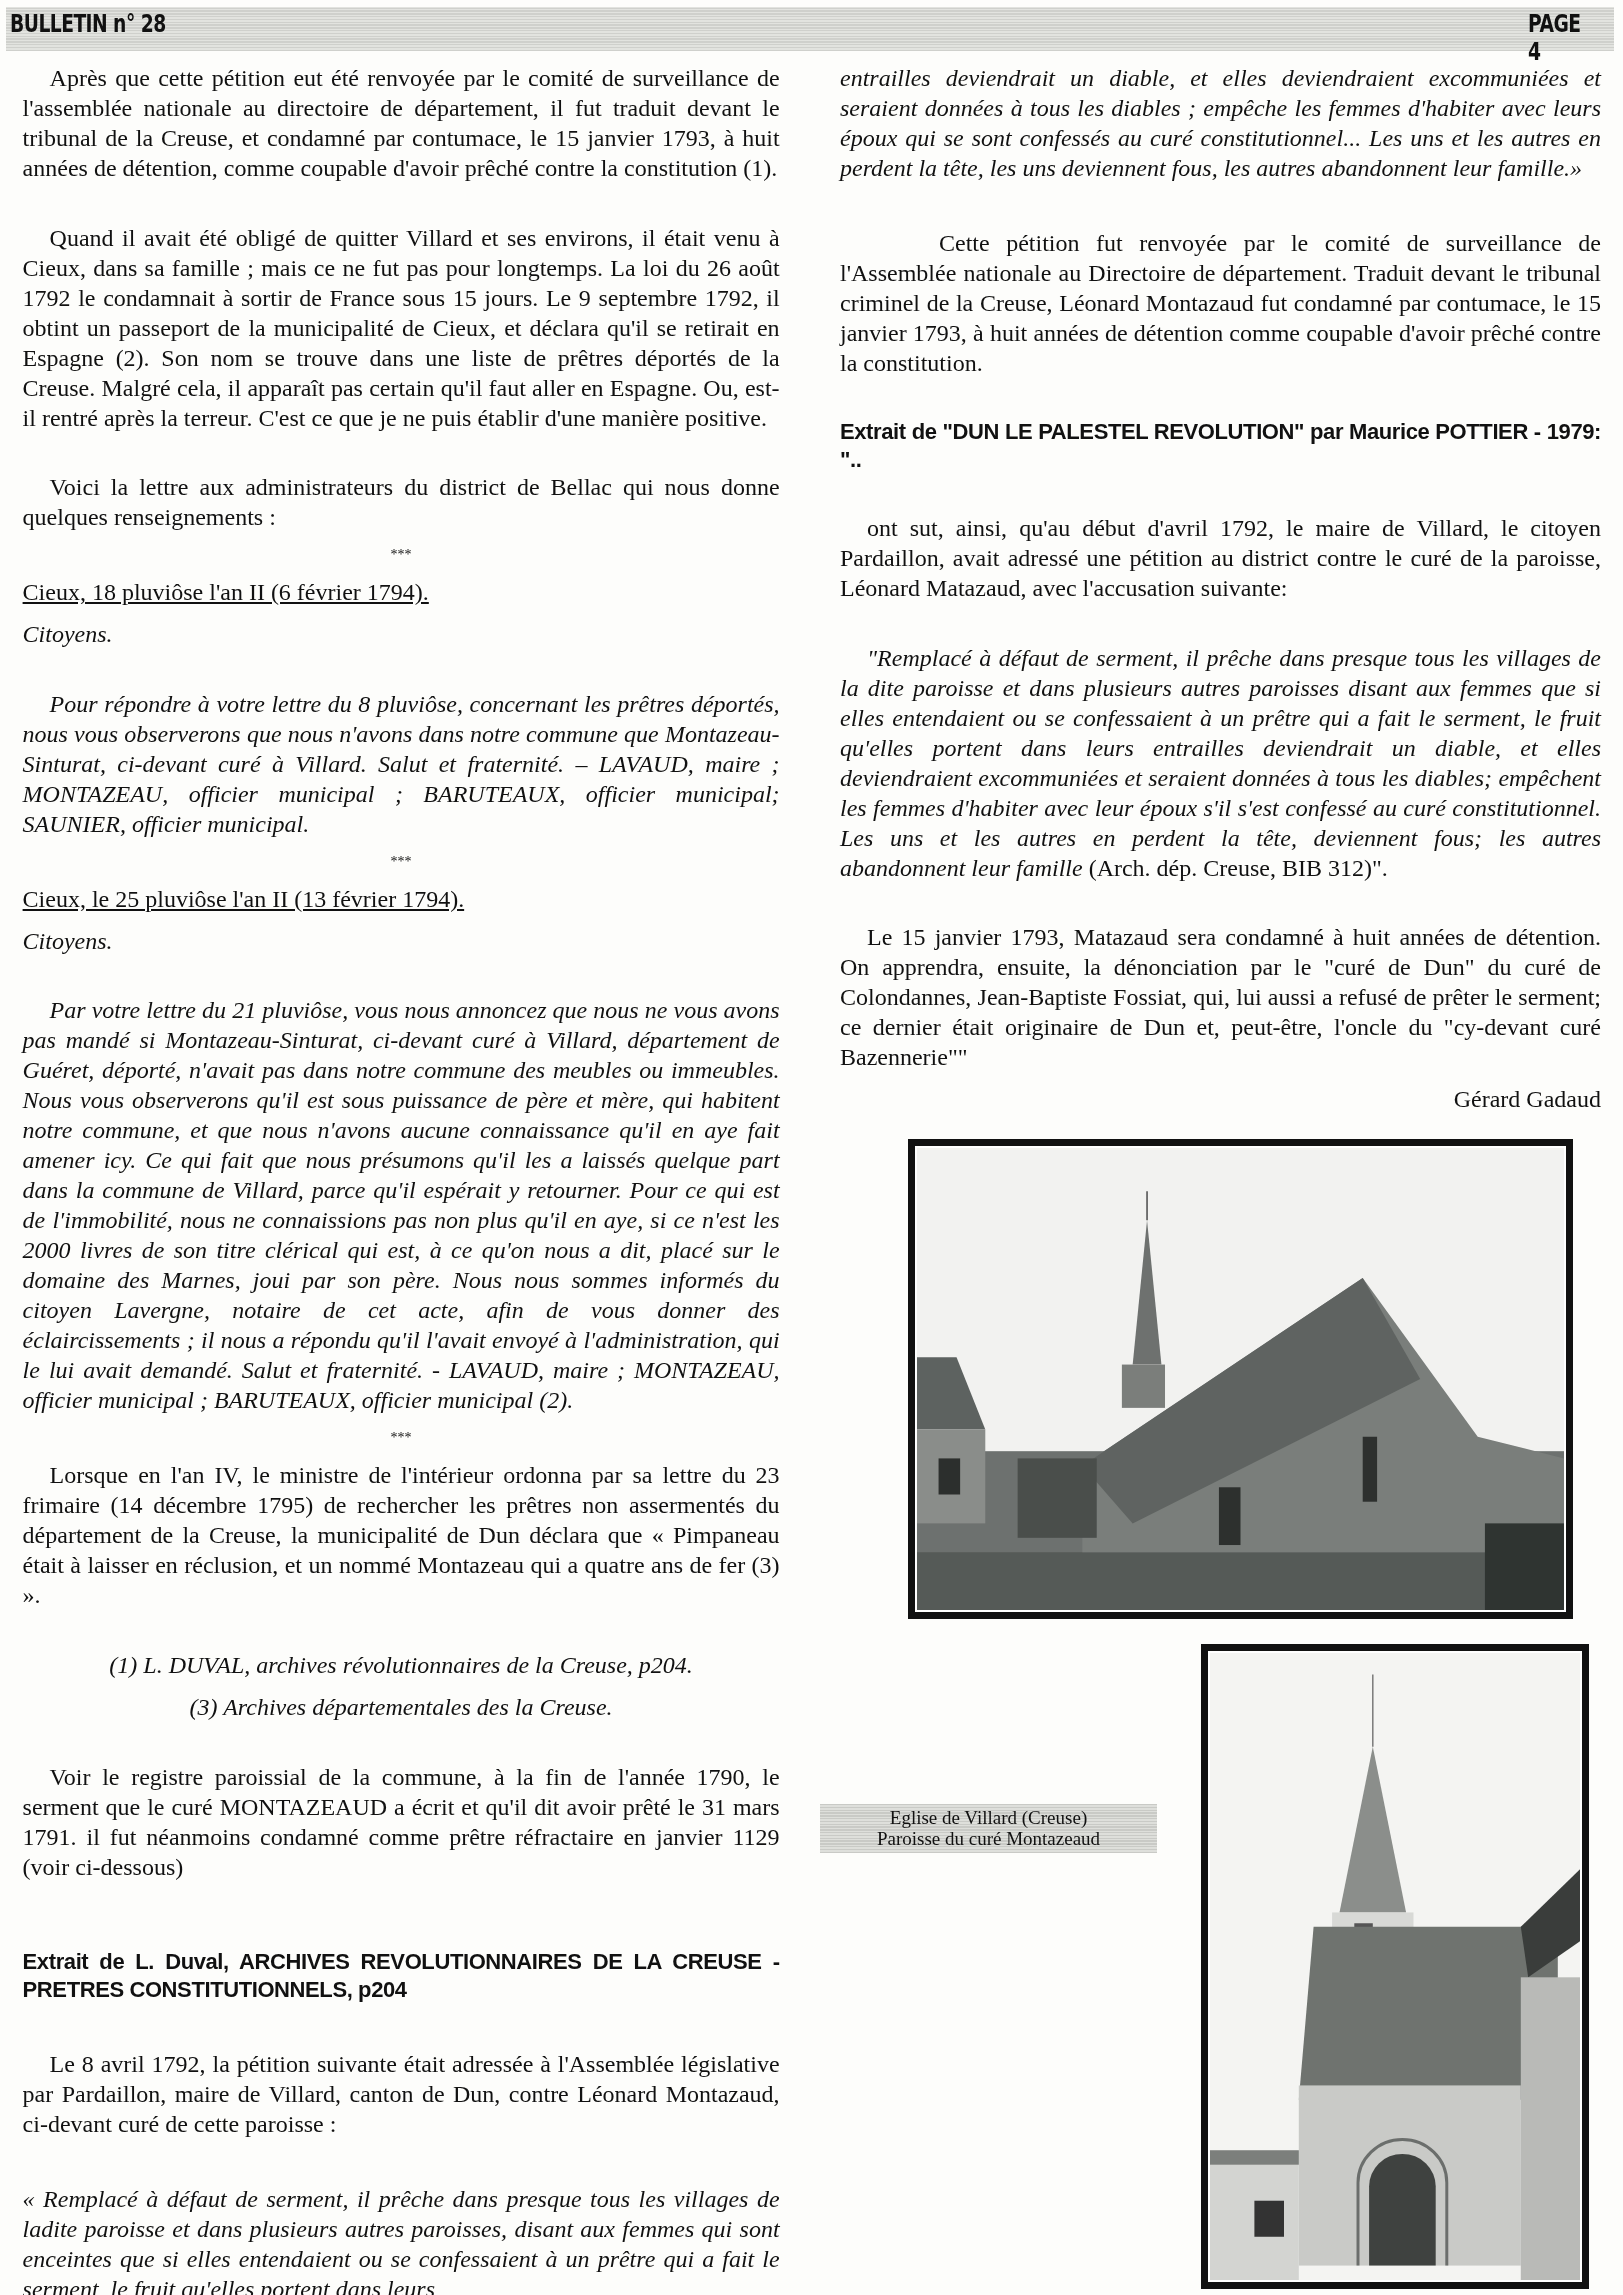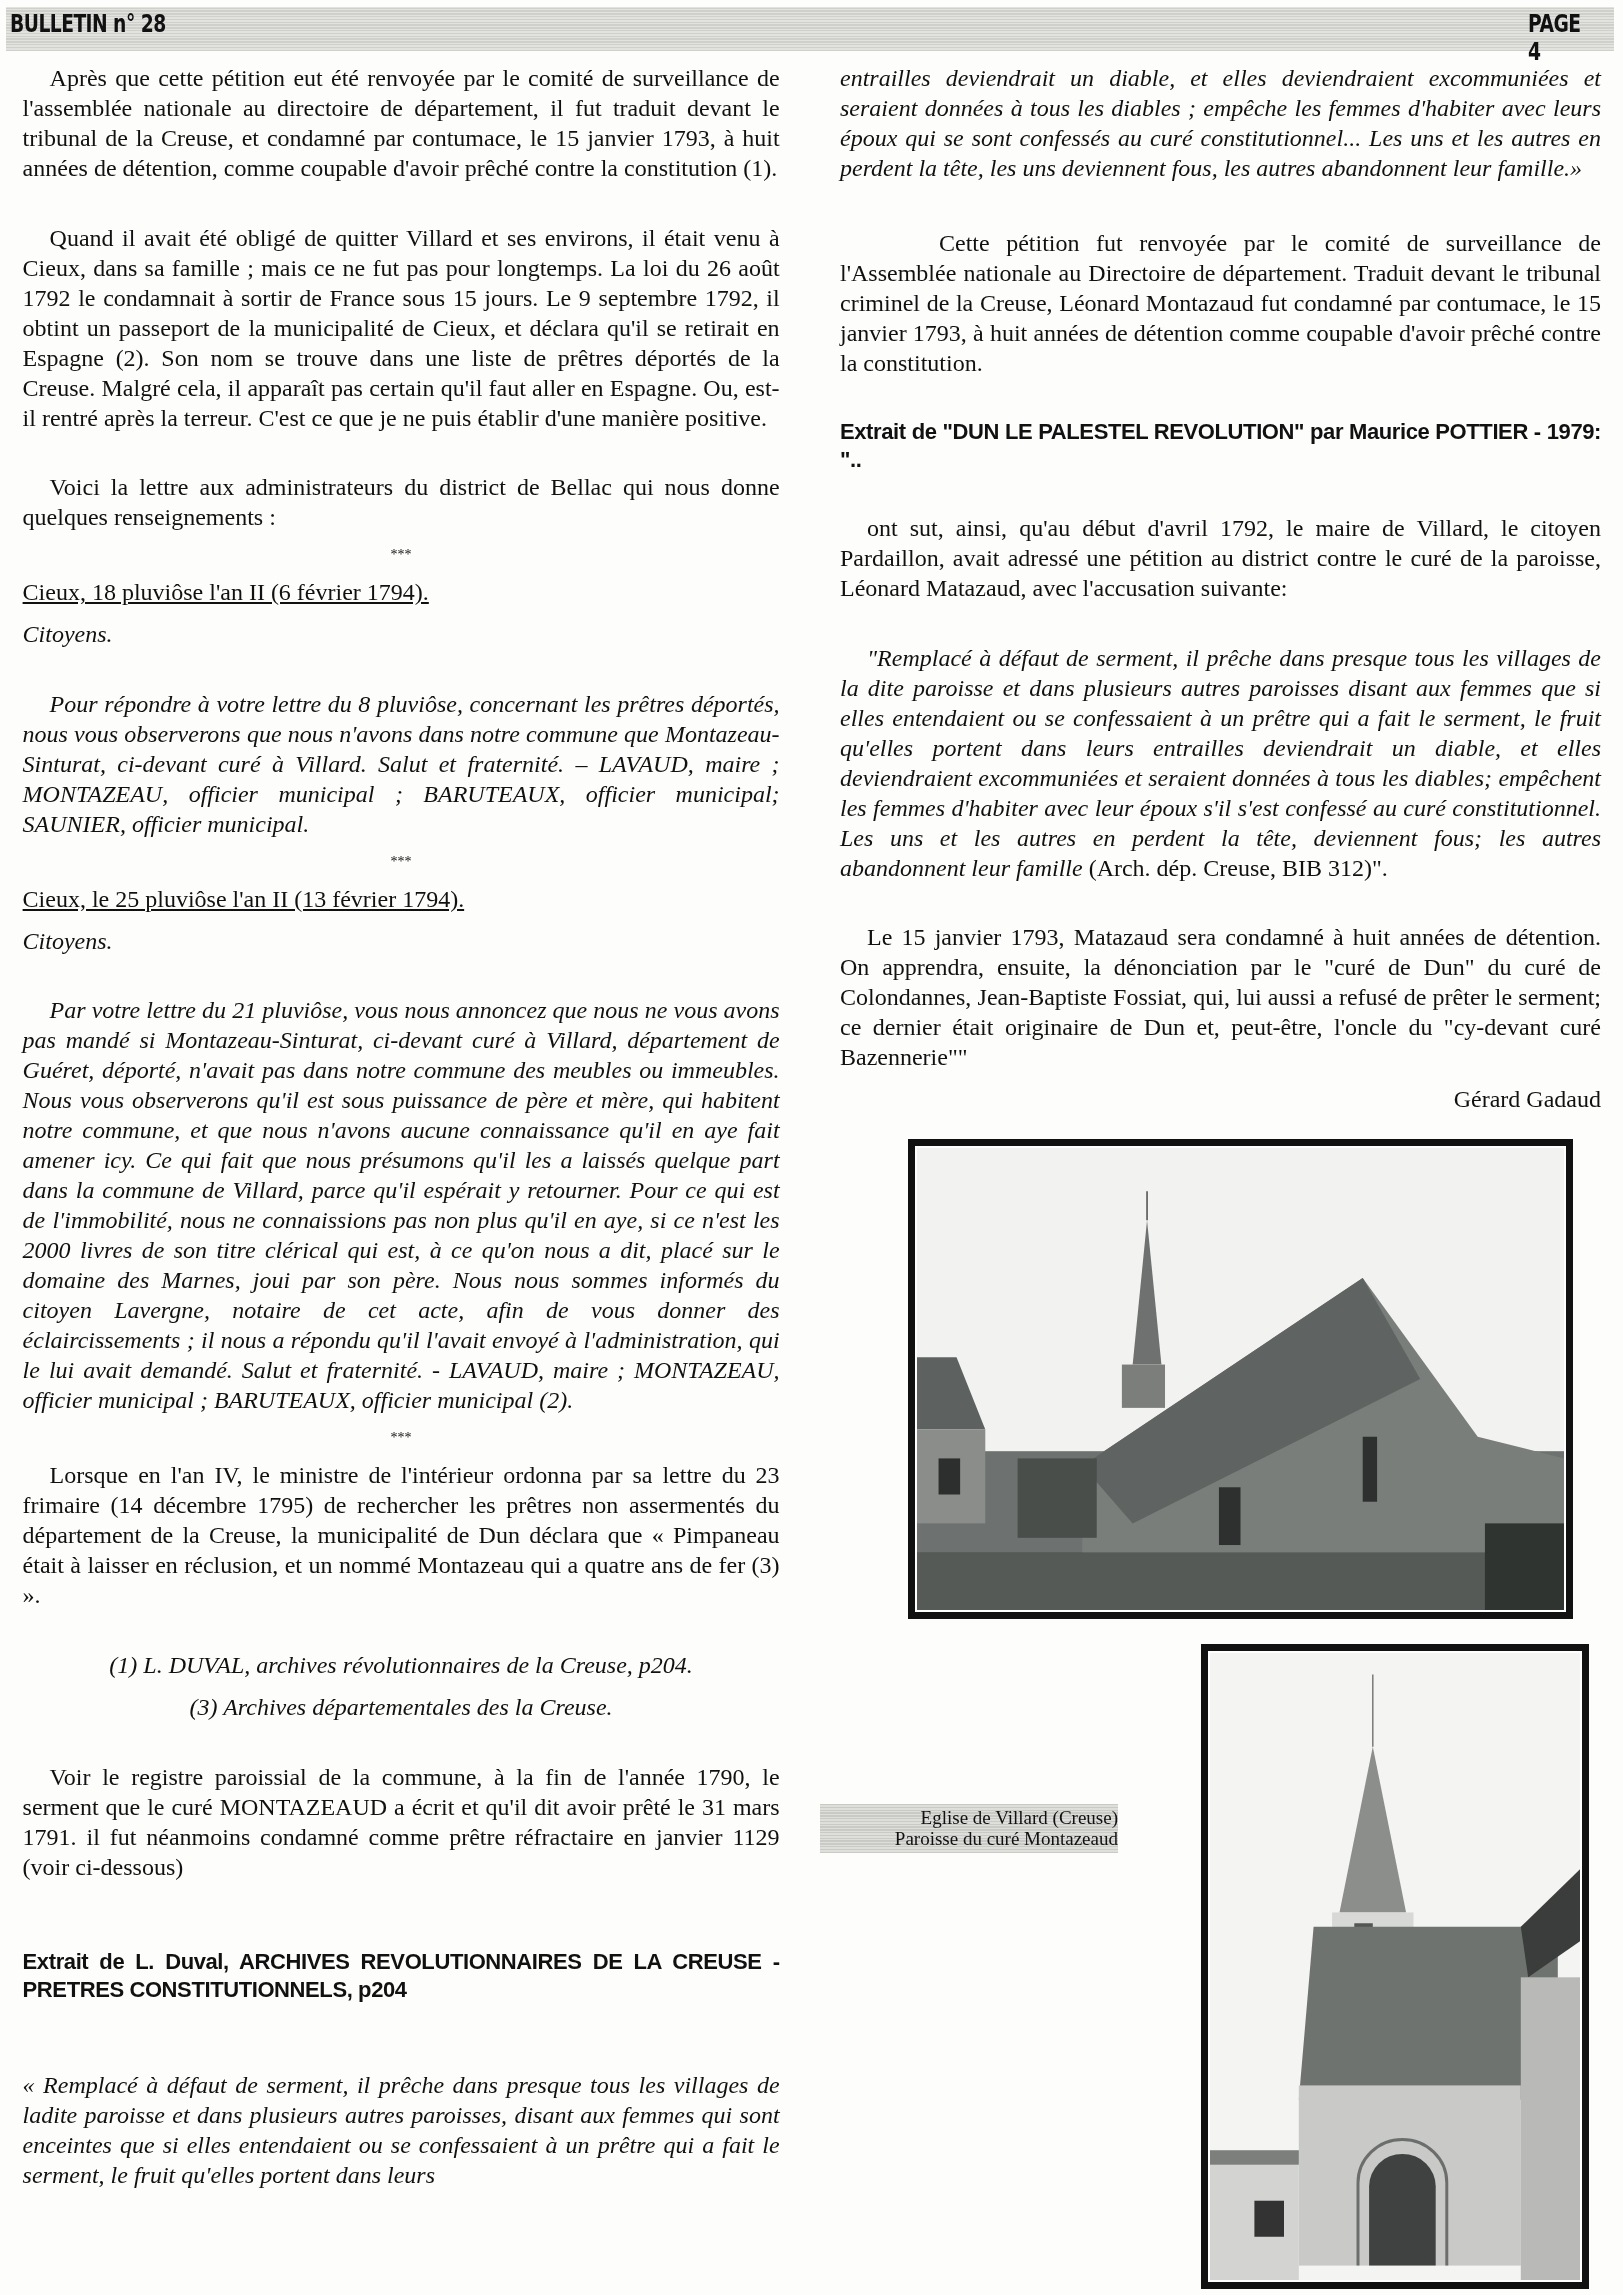--- a/index.html
+++ b/index.html
@@ -46,24 +46,24 @@
     width: 100%; height: 100%; box-sizing: border-box;
     border: 2.1px solid #fff; outline: 1.4px solid #111; outline-offset: -5.7px;
     position: relative; overflow: hidden;
     background: #f4f4f2;
   }
   .photo svg { position: absolute; inset: 0; width: 100%; height: 100%; }
   .photo-1 { left: 908px; top: 1139px; width: 665px; height: 480px; }
   .photo-2 { left: 1201px; top: 1644px; width: 388px; height: 645px; }
 
   .caption {
-    position: absolute; left: 820px; top: 1804px; width: 298px;
+    position: absolute; left: 820px; top: 1804px; width: 337px;
     background: repeating-linear-gradient(0deg, #c9cac6 0px, #c9cac6 1.4px, #dedfdb 1.4px, #dedfdb 2.8px);
     font-family: "Liberation Serif", serif; font-size: 19px; line-height: 21px;
-    text-align: right; padding: 2.8px 0 4.3px 0;
+    text-align: center; padding: 2.8px 0 4.3px 0;
   }
 </style>
 </head>
 <body>
 
 <div class="header">
   <span class="left">BULLETIN n° 28</span>
   <span class="right">PAGE 4</span>
 </div>
 
@@ -89,20 +89,21 @@
   <div class="notes it">
     <p>(1) L. DUVAL, archives révolutionnaires de la Creuse, p204.</p>
     <p>(3) Archives départementales des la Creuse.</p>
   </div>
   <div class="gap-s"></div>
   <p class="ind">Voir le registre paroissial de la commune, à la fin de l'année 1790, le serment que le curé MONTAZEAUD a écrit et qu'il dit avoir prêté le 31 mars 1791. il fut néanmoins condamné comme prêtre réfractaire en janvier 1129 (voir ci-dessous)</p>
   <div class="gap-m"></div>
   <div class="gap-m"></div>
   <p class="heading">Extrait de L. Duval, ARCHIVES REVOLUTIONNAIRES DE LA CREUSE - PRETRES CONSTITUTIONNELS, p204</p>
   <div class="gap-m"></div>
+  <p class="ind">Le 8 avril 1792, la pétition suivante était adressée à l'Assemblée législative par Pardaillon, maire de Villard, canton de Dun, contre Léonard Montazaud, ci-devant curé de cette paroisse :</p>
   <div class="gap-m"></div>
   <p class="it">« Remplacé à défaut de serment, il prêche dans presque tous les villages de ladite paroisse et dans plusieurs autres paroisses, disant aux femmes qui sont enceintes que si elles entendaient ou se confessaient à un prêtre qui a fait le serment, le fruit qu'elles portent dans leurs</p>
 </div>
 
 <div class="col col-right">
   <p class="it">entrailles deviendrait un diable, et elles deviendraient excommuniées et seraient données à tous les diables ; empêche les femmes d'habiter avec leurs époux qui se sont confessés au curé constitutionnel... Les uns et les autres en perdent la tête, les uns deviennent fous, les autres abandonnent leur famille.»</p>
   <div class="gap-m"></div>
   <p class="ind-big">Cette pétition fut renvoyée par le comité de surveillance de l'Assemblée nationale au Directoire de département. Traduit devant le tribunal criminel de la Creuse, Léonard Montazaud fut condamné par contumace, le 15 janvier 1793, à huit années de détention comme coupable d'avoir prêché contre la constitution.</p>
   <div class="gap-s"></div>
   <p class="heading">Extrait de "DUN LE PALESTEL REVOLUTION" par Maurice POTTIER - 1979: "..</p>

